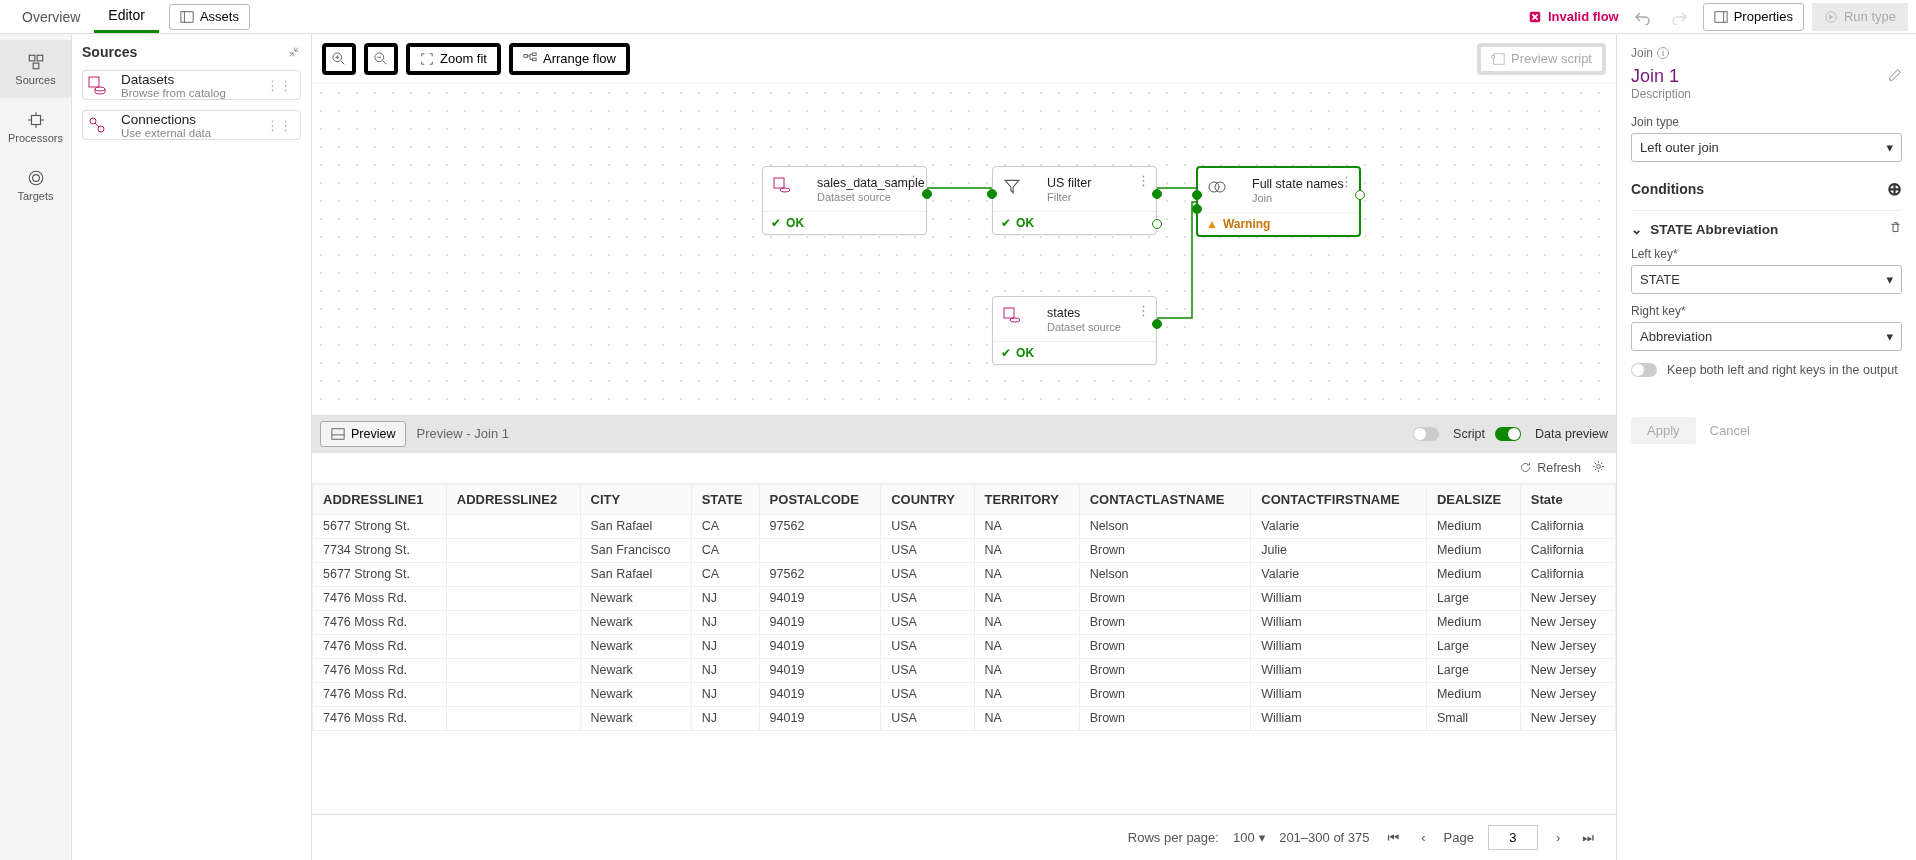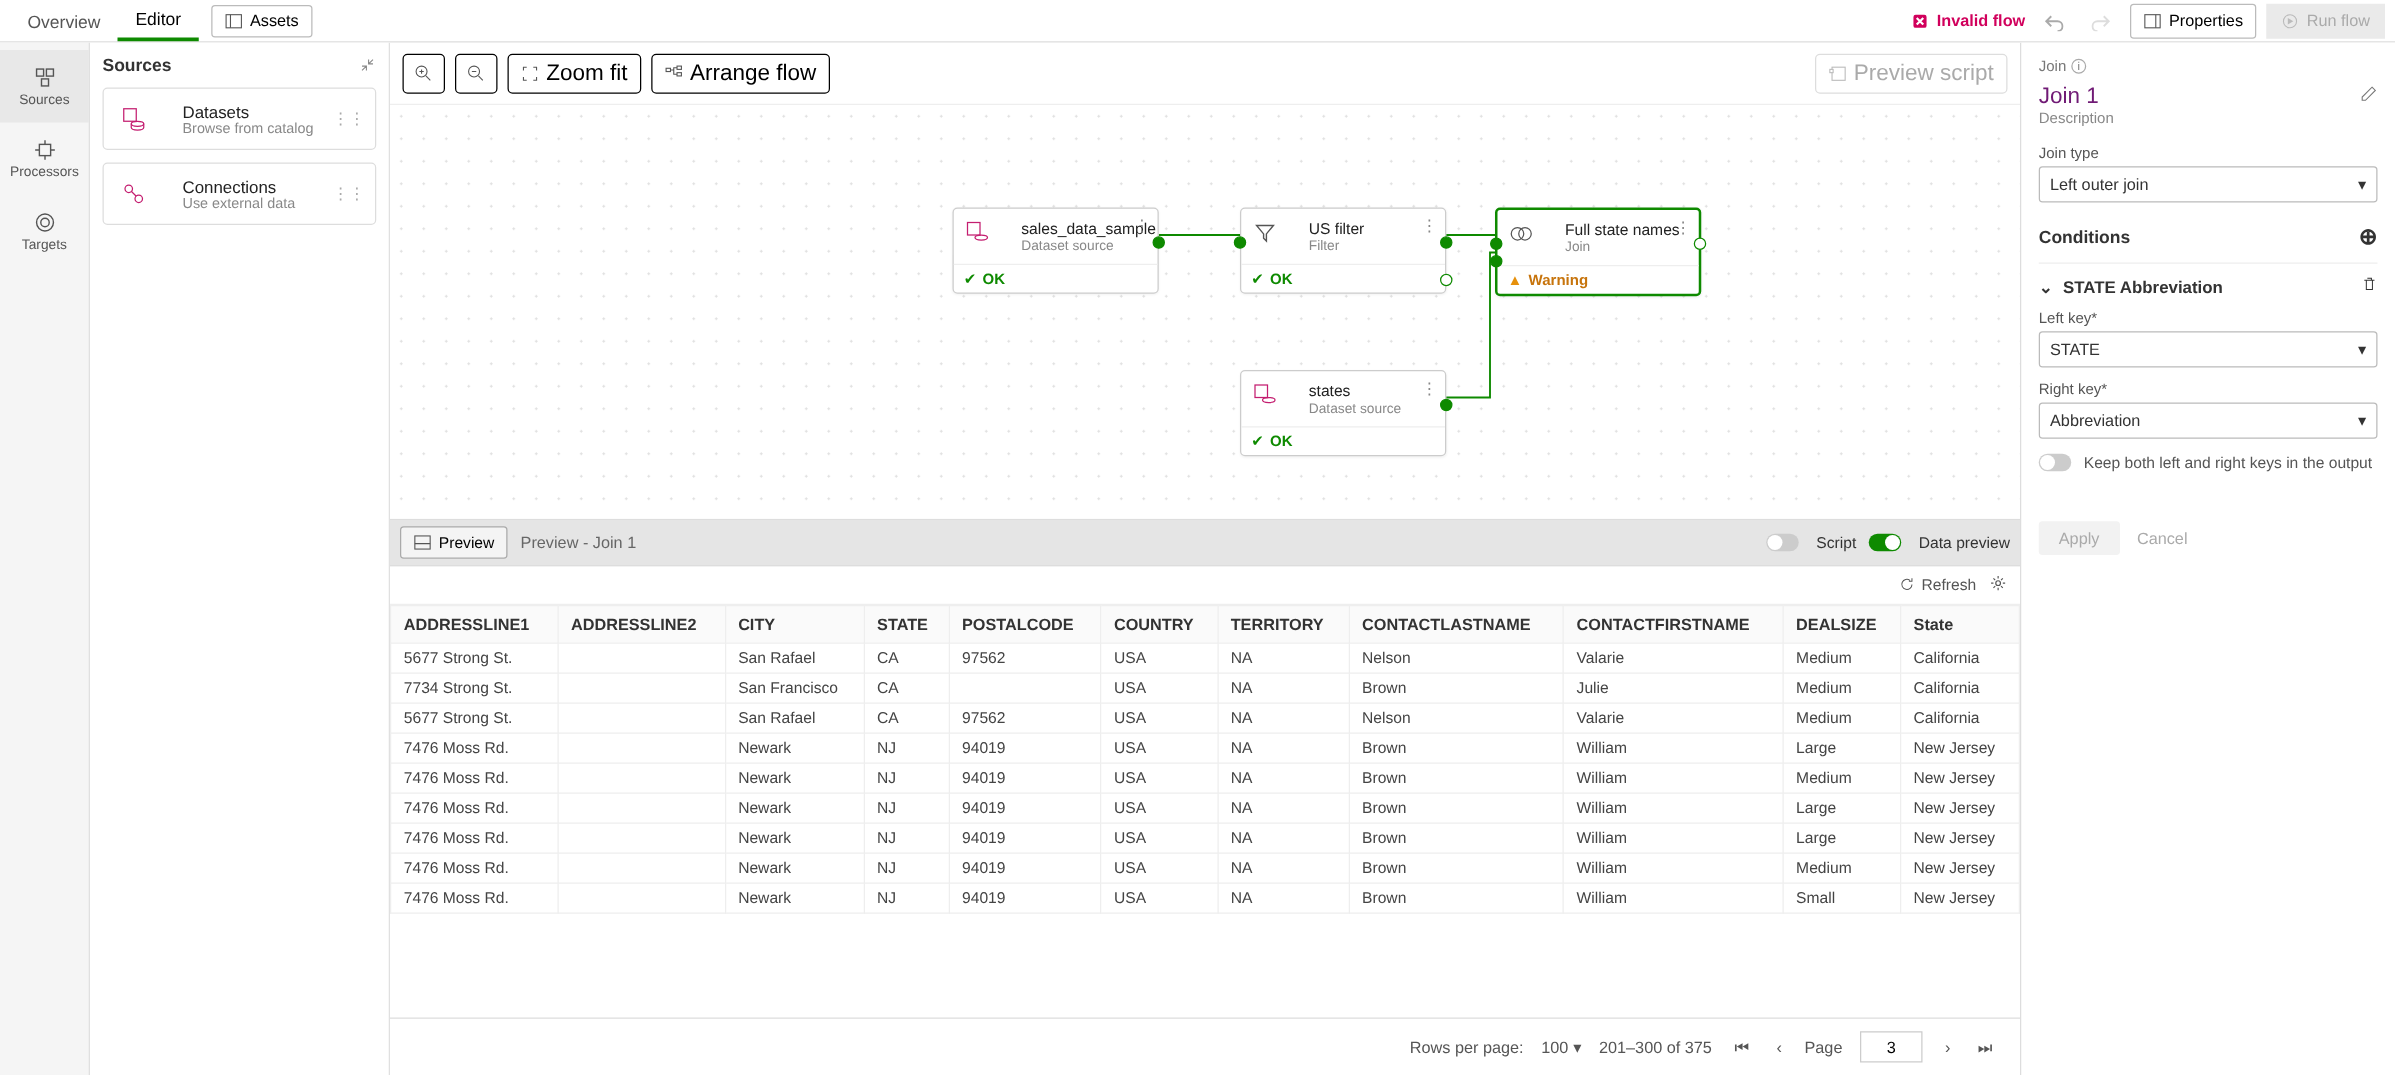--- a/index.html
+++ b/index.html
@@ -22,30 +22,30 @@
 .main { flex: 1; display: flex; overflow: hidden; }
 
 
 .rail { width: 72px; background: #f5f5f5; border-right: 1px solid #e0e0e0; display: flex; flex-direction: column; padding-top: 6px; }
 .rail-item { height: 58px; display: flex; flex-direction: column; align-items: center; justify-content: center; gap: 3px; cursor: pointer; font-size: 11px; color: #555; }
 .rail-item.active { background: #e8e8e8; }
 
 
 .sources-panel { width: 240px; background: #fff; border-right: 1px solid #e0e0e0; padding: 10px; }
 .sources-header { display: flex; justify-content: space-between; align-items: center; font-weight: 600; margin-bottom: 10px; font-size: 14px; }
-.src-card { border: 1px solid #ddd; border-radius: 4px; padding: 10px; display: flex; align-items: center; gap: 25px; margin-bottom: 10px; cursor: pointer; position: relative; }
+.src-card { border: 1px solid #ddd; border-radius: 4px; display: flex; align-items: center; gap: 10px; margin-bottom: 10px; cursor: pointer; position: relative; }
 .src-icon { width: 28px; height: 28px; display: flex; align-items: center; justify-content: center; color: #c41e70; flex-shrink: 0; }
 .src-card-title { font-size: 13.5px; color: #222; }
 .src-card-sub { font-size: 11.5px; color: #888; }
 .drag-handle { position: absolute; right: 8px; top: 50%; transform: translateY(-50%); color: #aaa; }
 
 
 .canvas-wrap { flex: 1; display: flex; flex-direction: column; }
 .canvas-toolbar { height: 50px; display: flex; align-items: center; gap: 8px; padding: 0 10px; border-bottom: 1px solid #eee; }
-.tool-btn { height: 32px; border: 1px solid #000000; border-radius: 4px; background: #fff; padding: 0 10px; display: flex; align-items: center; gap: 6px; cursor: pointer; font-size: 18px; }
+.tool-btn { height: 32px; border: 4px solid #000000; border-radius: 4px; background: #fff; padding: 0 10px; display: flex; align-items: center; gap: 6px; cursor: pointer; font-size: 13px; }
 .tool-btn.icononly { width: 34px; padding: 0; justify-content: center; }
 .canvas { flex: 1; position: relative; background: #fff; background-image: radial-gradient(#e0e0e0 1px, transparent 1px); background-size: 18px 18px; overflow: hidden; }
 .canvas-toolbar .spacer { flex: 1; }
 
 .node { position: absolute; width: 165px; background: #fff; border: 1px solid #ccc; border-radius: 4px; box-shadow: 0 1px 2px rgba(0,0,0,0.05); }
 .node.selected { border: 2px solid #0e8a00; }
 .node-head { display: flex; align-items: flex-start; padding: 8px; gap: 24px; position: relative; }
 .node-head .node-icon { width: 22px; height: 22px; flex-shrink: 0; display: flex; align-items: center; justify-content: center; }
 .node-title { font-size: 12.5px; color: #222; line-height: 1.3; }
 .node-sub { font-size: 11px; color: #888; }
@@ -155,21 +155,21 @@
           </span>
         <span>Properties</span>
       </button>
       <button class="runflow-btn">
         <span class="ico">
             <svg viewBox="0 0 16 16">
               <circle cx="8" cy="8" r="6" fill="none" stroke="#bbb"></circle>
               <path d="M6 5 L11 8 L6 11 Z" fill="#bbb"></path>
             </svg>
           </span>
-        <span>Run flow</span>
+        <span>Run type</span>
       </button>
     </div>
   </div>
 
   <div class="main">
 
     <div class="rail">
       <div class="rail-item active">
         <svg width="18" height="18" viewBox="0 0 16 16">
             <rect x="2" y="2" width="5" height="5" fill="none" stroke="#555"></rect>

